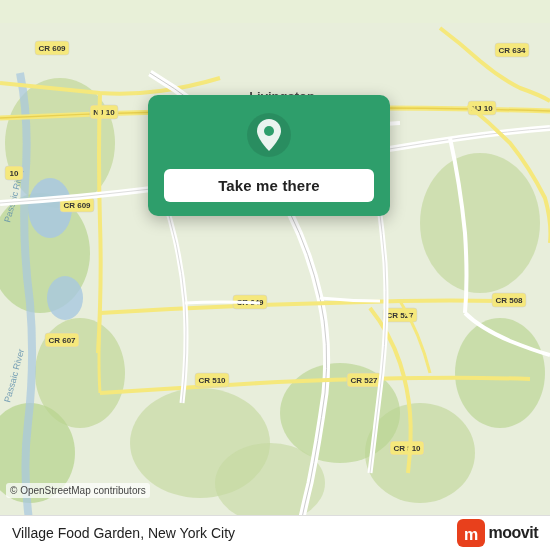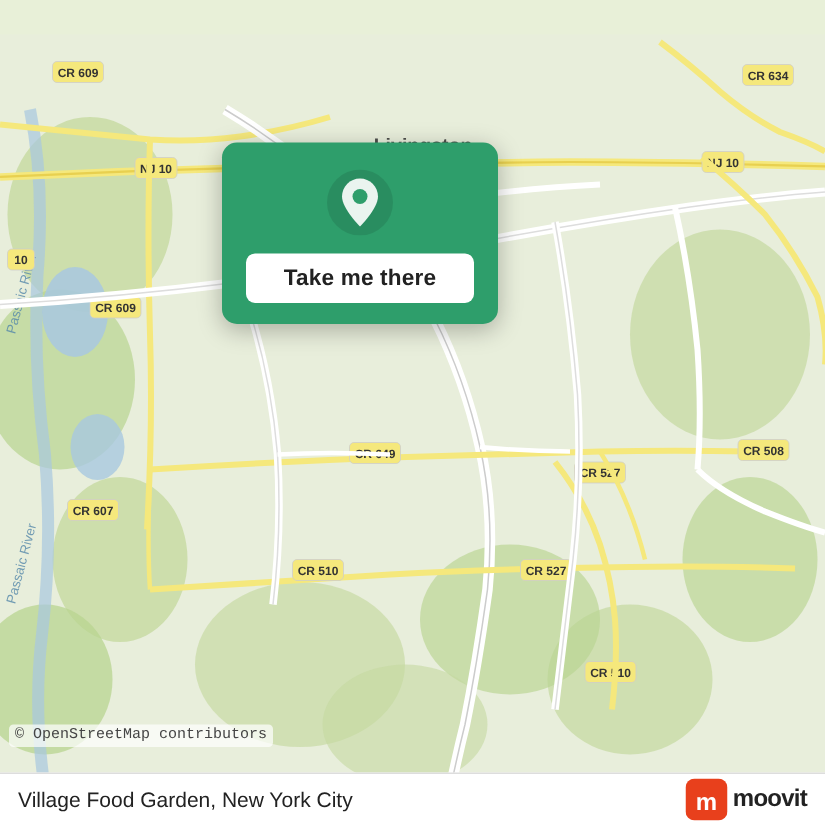--- a/index.html
+++ b/index.html
@@ -26,21 +26,21 @@
       height: 100%;
       position: absolute;
       top: 0; left: 0;
     }
 
     
     #popup-card {
       position: absolute;
       top: 95px;
       left: 148px;
-      width: 184px;
+      width: 242px;
       background: #2e9e6b;
       border-radius: 10px;
       padding: 18px 16px 14px 16px;
       display: flex;
       flex-direction: column;
       align-items: center;
       box-shadow: 0 4px 16px rgba(0,0,0,0.28);
       z-index: 10;
     }
 
@@ -108,21 +108,20 @@
     #osm-attribution {
       position: absolute;
       bottom: 52px;
       left: 6px;
       font-size: 10px;
       color: #444;
       background: rgba(255,255,255,0.7);
       padding: 2px 4px;
       border-radius: 3px;
       z-index: 15;
-      font-family: Liberation Mono, monospace;
     }
   </style>
 </head>
 <body>
 
 <div id="map-container">
 
   <svg id="map-svg" viewBox="0 0 550 504" xmlns="http://www.w3.org/2000/svg">
 
     <rect width="550" height="504" fill="#e8eedb"></rect>

